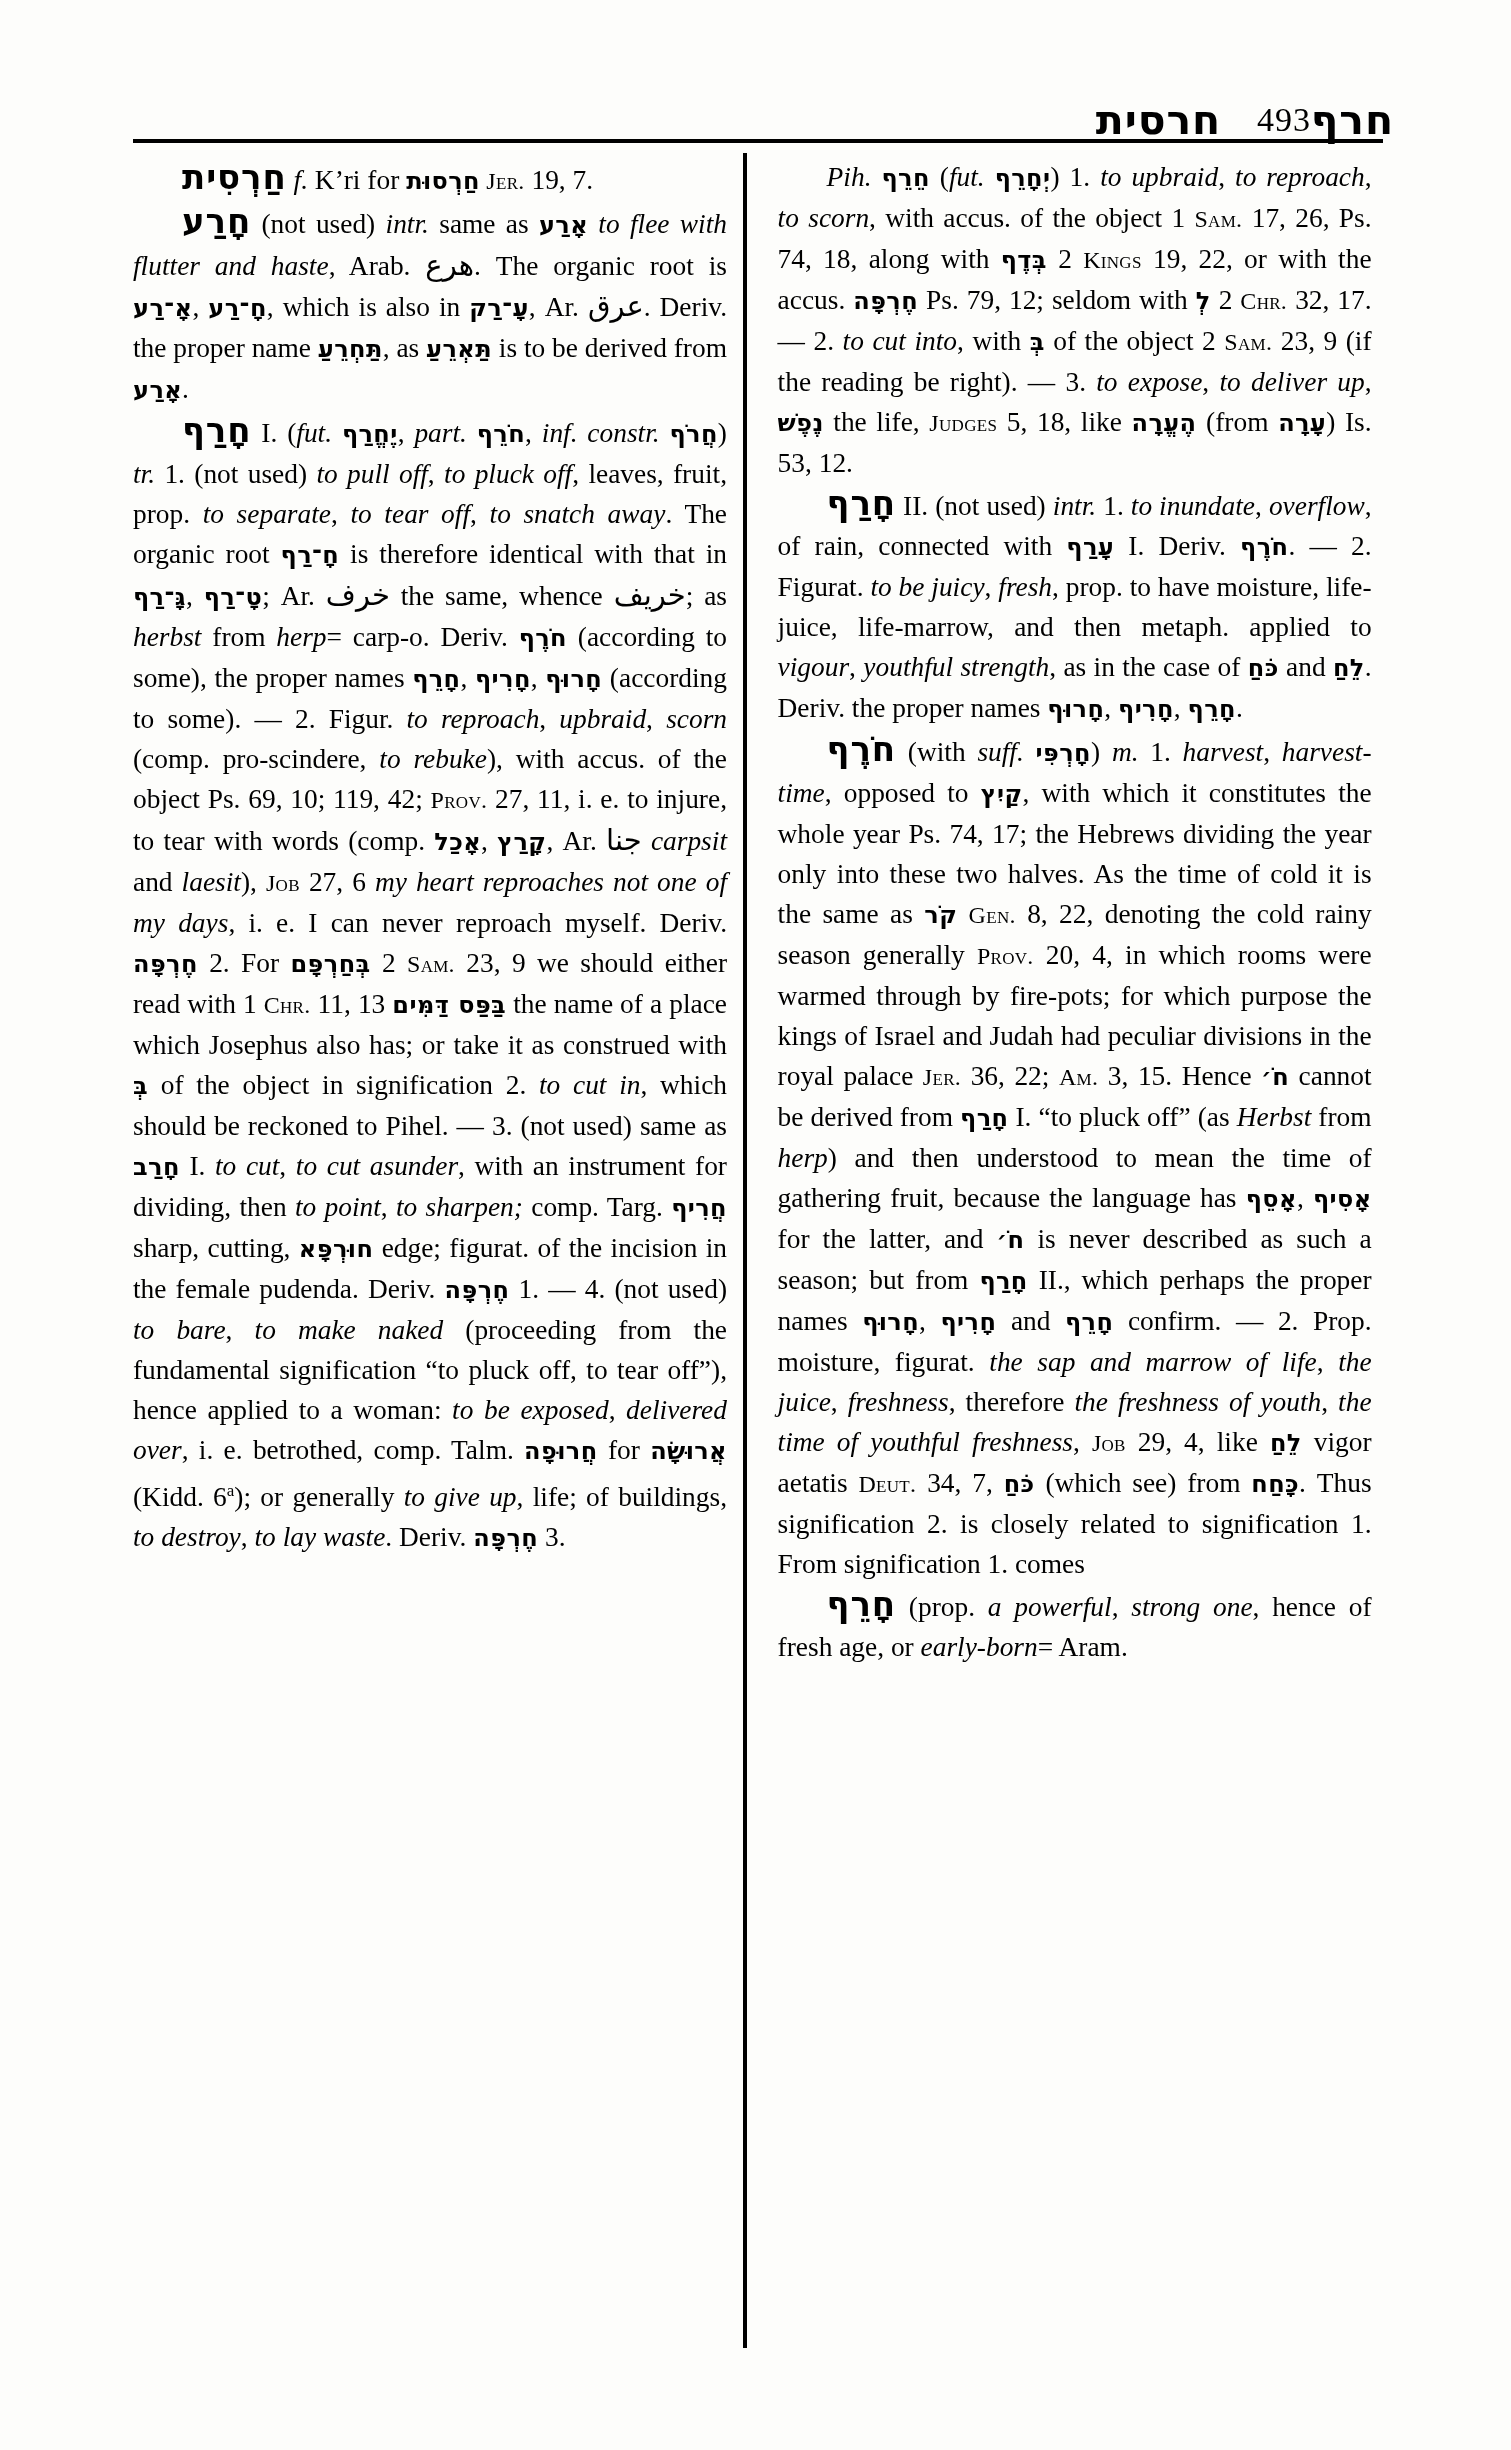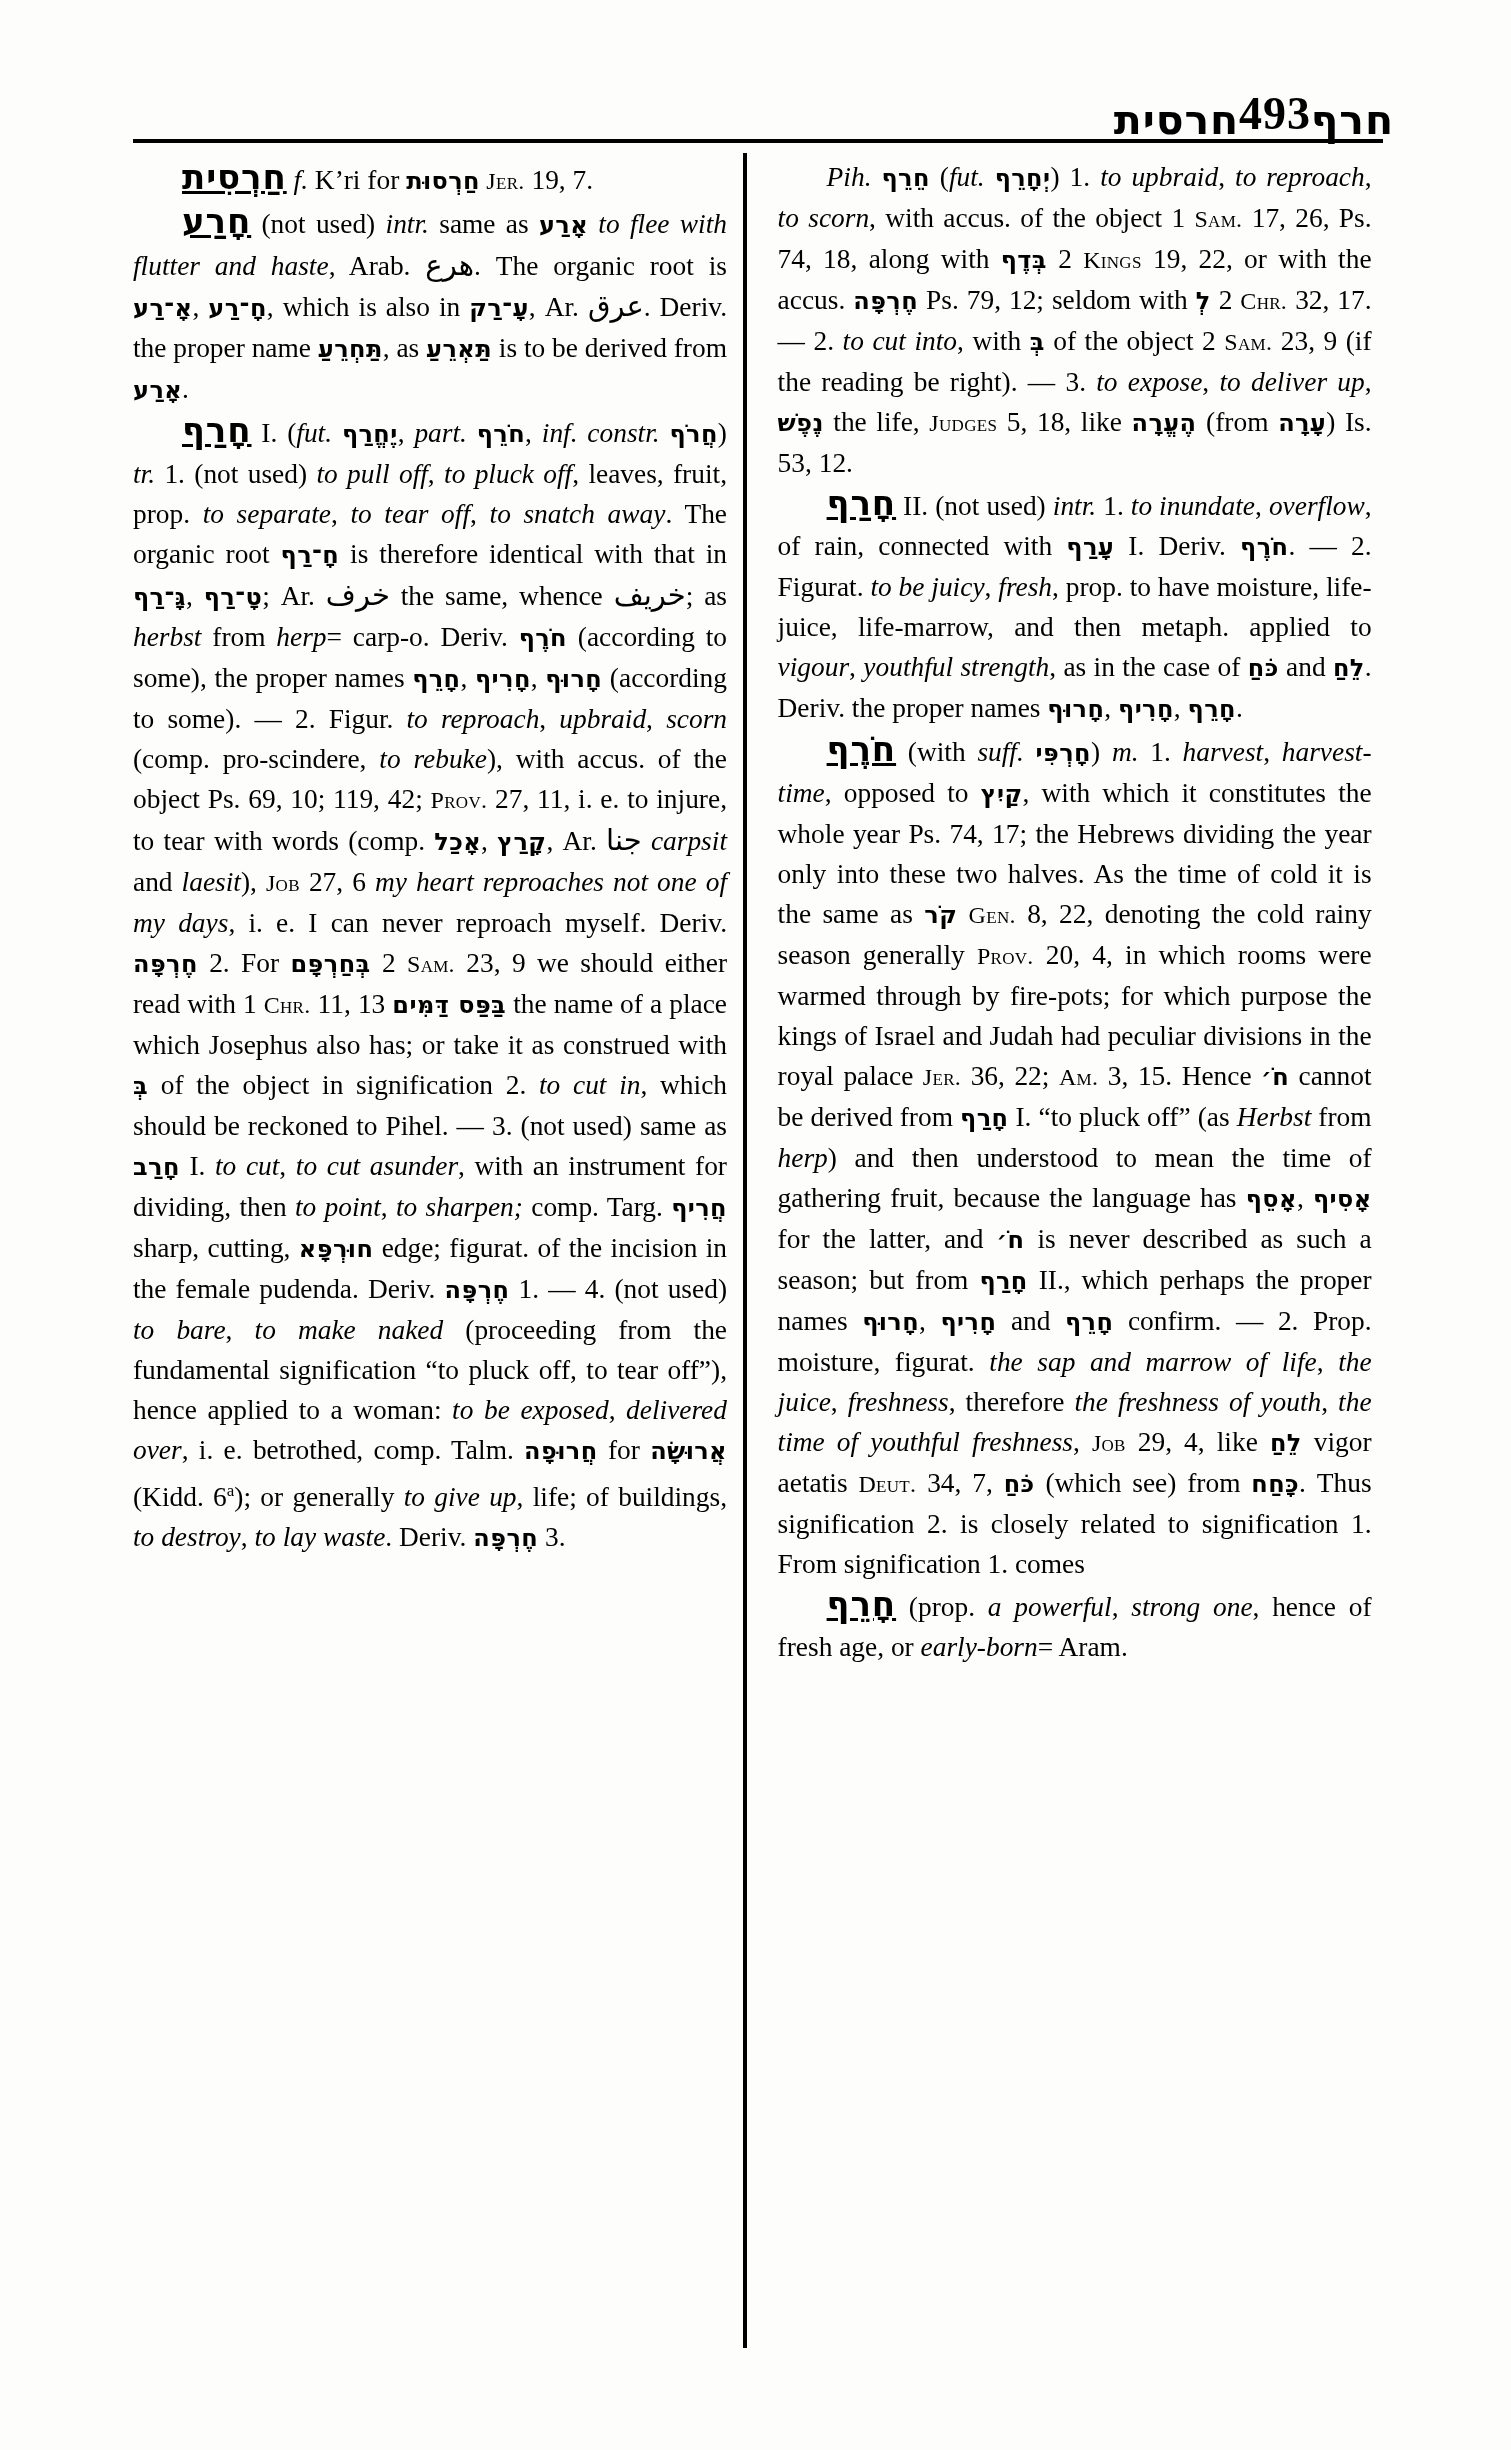--- a/index.html
+++ b/index.html
@@ -34,25 +34,26 @@
     justify-content: flex-end;
   }
   .runhead .heb {
     font-size: 41px;
     font-weight: bold;
     letter-spacing: 0.9px;
     direction: rtl;
     line-height: 1;
   }
   .runhead .folio {
-    font-size: 46px;
-    font-weight: bold;
+    font-size: 34px;
+    font-weight: normal;
     line-height: 1;
     letter-spacing: 0.9px;
     transform: translateY(-3.6px);
+    margin-left: 36px;
   }
   .rule {
     position: absolute;
     left: 133px;
     top: 139px;
     width: 1250px;
     height: 3.6px;
     background: #000;
   }
   
@@ -89,21 +90,20 @@
     font-weight: bold;
     letter-spacing: 0.4px;
   }
   .hebbig {
     font-family: "DejaVu Sans", sans-serif;
     direction: rtl;
     unicode-bidi: isolate;
     font-size: 34px;
     font-weight: bold;
     letter-spacing: 0.9px;
-    text-decoration: underline;
   }
   .arab {
     font-family: "DejaVu Sans", sans-serif;
     direction: rtl;
     unicode-bidi: isolate;
     font-size: 29px;
     font-weight: normal;
   }
   .it { font-style: italic; }
   .sc {

